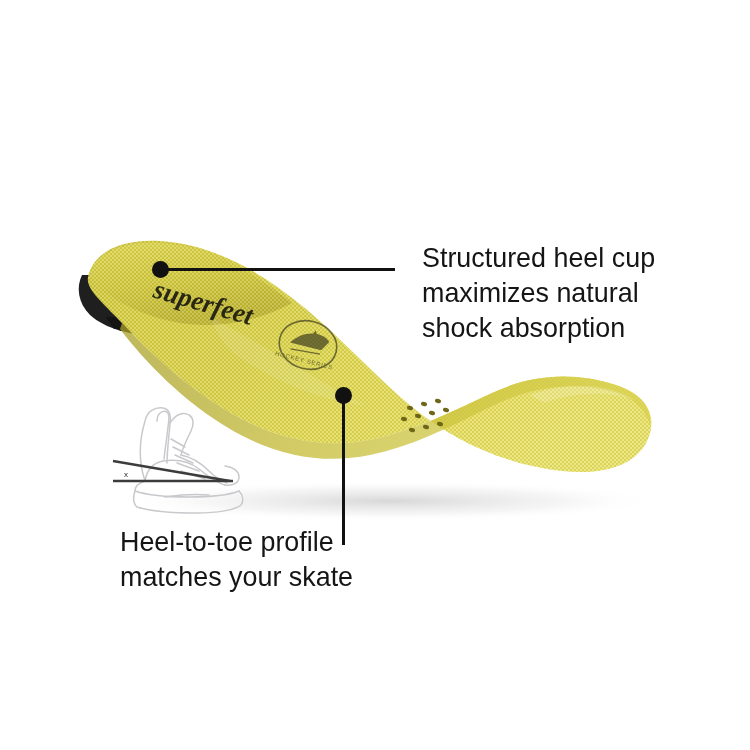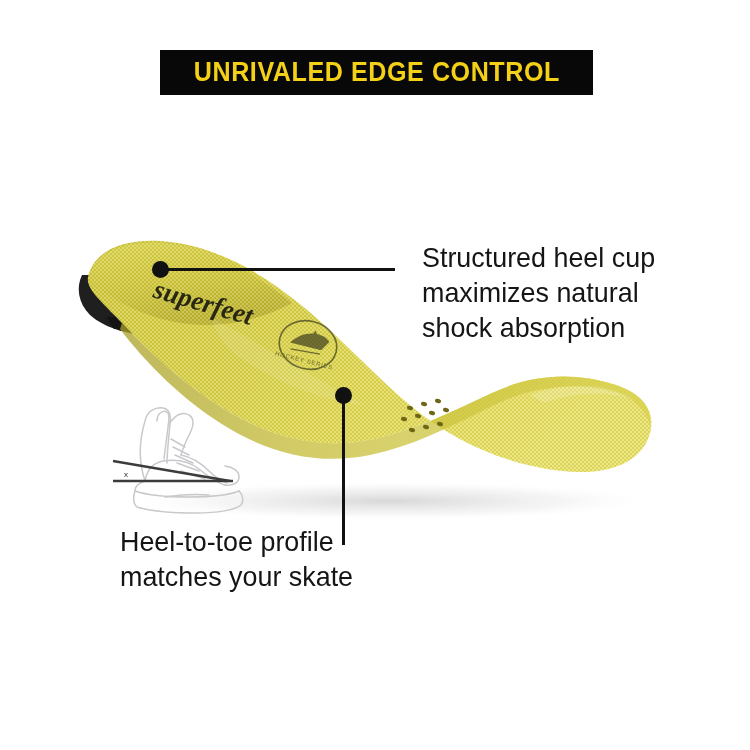--- a/index.html
+++ b/index.html
@@ -135,23 +135,20 @@
     display: block;
     width: 165px;
     height: 112px;
   }
 </style>
 </head>
 <body>
 
 <div id="page">
 
-  <div id="header-banner">
-    <div id="header-title">UNRIVALED EDGE CONTROL</div>
-  </div>
 
   <div id="insole-figure">
     <svg viewBox="0 0 620 300" xmlns="http://www.w3.org/2000/svg">
       <defs>
         <linearGradient id="insoleGrad" x1="0" y1="0" x2="1" y2="0.45">
           <stop offset="0%" stop-color="#cfc63a"></stop>
           <stop offset="18%" stop-color="#d9d143"></stop>
           <stop offset="42%" stop-color="#dcd449"></stop>
           <stop offset="68%" stop-color="#e4dc55"></stop>
           <stop offset="100%" stop-color="#ebe366"></stop>

